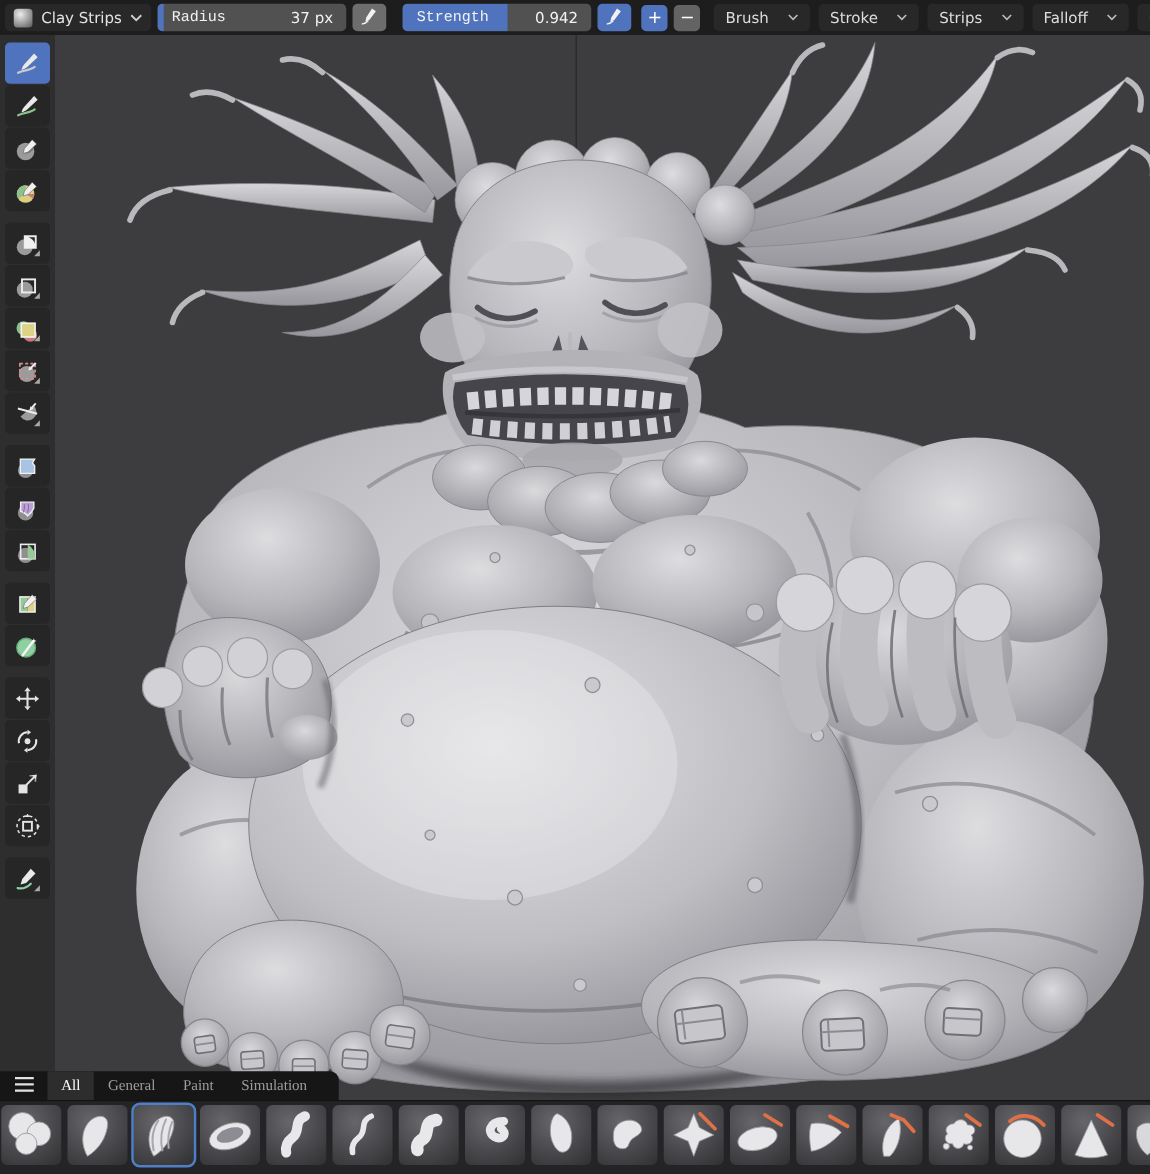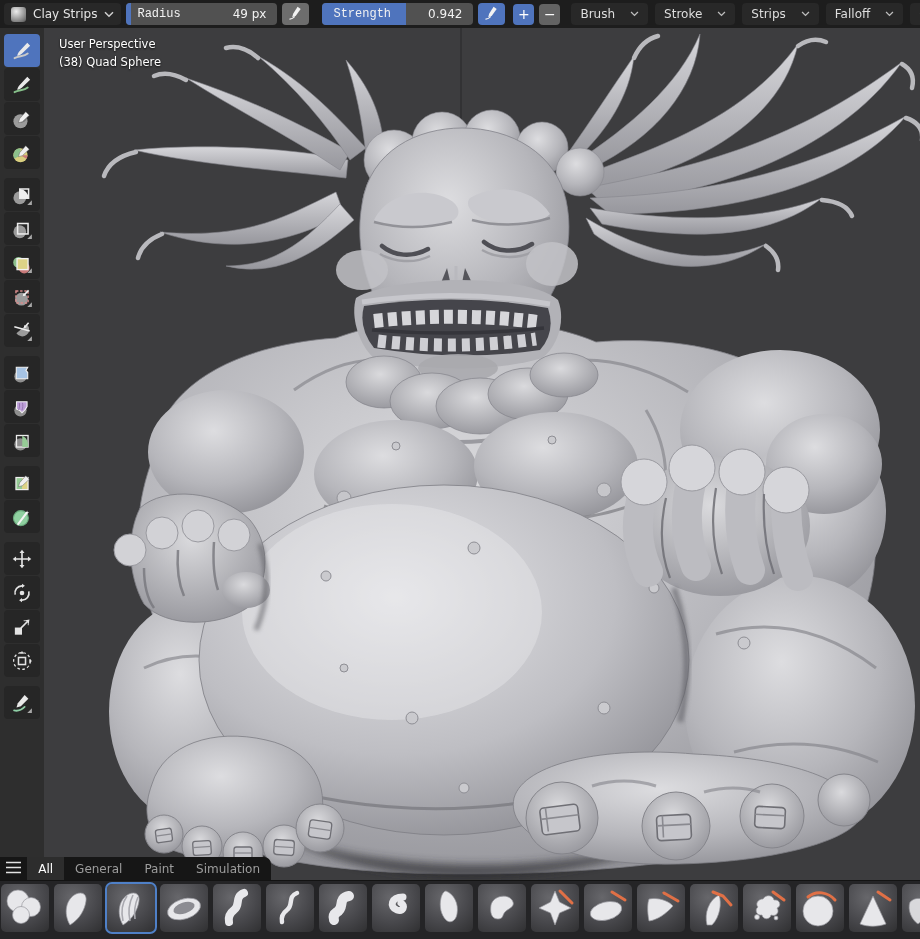--- a/index.html
+++ b/index.html
@@ -46,21 +46,21 @@
   .viewport{position:absolute;left:44px;top:28px;width:876px;height:852px;background:#3d3d3f;overflow:hidden;z-index:0;}
   .viewport svg{display:block;}
   .vp-overlay{position:absolute;left:15px;top:8px;color:#ffffff;font-size:11.5px;line-height:17.5px;
     text-shadow:0 1px 2px rgba(0,0,0,.85);z-index:1;}
   
   .tabstrip{
     position:absolute;left:0;bottom:59px;width:271px;height:23px;background:#161616;
     display:flex;align-items:stretch;z-index:3;border-top-right-radius:7px;
   }
   .hamburger{display:flex;align-items:center;justify-content:center;width:38px;}
-  .tab{display:flex;align-items:center;padding:0 11px;color:#9d9d9d;}
+  .tab{display:flex;align-items:center;padding:0 11px;color:#9d9d9d;font-family:Liberation Serif, serif;}
   .tab.active{background:#2d2d2d;color:#ffffff;}
   
   .shelf{
     position:absolute;left:0;bottom:0;width:920px;height:59px;background:#242426;
     border-top:1px solid #131313;box-sizing:border-box;
     display:flex;gap:5px;padding:3px 0 0 1px;overflow:hidden;z-index:3;
   }
   .thumbtile{
     width:48px;height:48px;flex:0 0 auto;border-radius:5px;position:relative;
     background:radial-gradient(circle at 38% 28%, #67676b, #48484c 55%, #323234 95%);
@@ -80,21 +80,21 @@
     <span class="chev">
         <svg width="10" height="7" viewBox="0 0 10 7">
           <path d="M1 1.2l4 4 4-4" stroke="#cfcfcf" stroke-width="1.5" fill="none"></path>
         </svg>
       </span>
   </div>
 
   <div class="slider">
     <span class="fill" id="radius-fill" style="width: 3%;"></span>
     <span class="lab">Radius</span>
-    <span class="val">49 px</span>
+    <span class="val">37 px</span>
   </div>
   <div class="iconbtn">
     <span><svg width="18" height="18" viewBox="0 0 20 20">
           <path d="M11.8 3l3.4 2.6-5.6 7.6-3.8 1.6 1-4z" fill="#f2f2f2"></path>
           <path d="M3.2 16.8c2.2-.4 3.8-1.3 5-2.6" stroke="#f2f2f2" stroke-width="1.3" fill="none" stroke-linecap="round"></path>
         </svg></span>
   </div>
 
   <div class="slider" style="margin-left:8px">
     <span class="fill" id="strength-fill" style="width: 55%;"></span>
@@ -331,24 +331,20 @@
         <svg width="22" height="22" viewBox="0 0 20 20">
           <path d="M12.4 2.8l3.4 3.4-6.8 6.8-4 1.2 1.2-4z" fill="#e9e9e9"></path>
           <path d="M2.8 16.8c3.6.8 7-.6 9.6-3.2" stroke="#8fcfa6" stroke-width="1.6" fill="none" stroke-linecap="round"></path>
           <path d="M19 14.8V19h-4.2z" fill="#a8a8a8"></path>
         </svg>
       </span>
     </div>
   </div>
 
 <div class="viewport">
-  <div class="vp-overlay">
-    <div>User Perspective</div>
-    <div>(38) Quad Sphere</div>
-  </div>
 
   <svg viewBox="0 0 876 852" width="876" height="852">
     <defs>
       <radialGradient id="gBody" cx="42%" cy="33%" r="78%">
         <stop offset="0%" stop-color="#dddde0"></stop>
           <stop offset="55%" stop-color="#b6b6bb"></stop>
           <stop offset="100%" stop-color="#8b8b91"></stop>
       </radialGradient>
       <radialGradient id="gBelly" cx="40%" cy="32%" r="75%">
         <stop offset="0%" stop-color="#e5e5e8"></stop>

